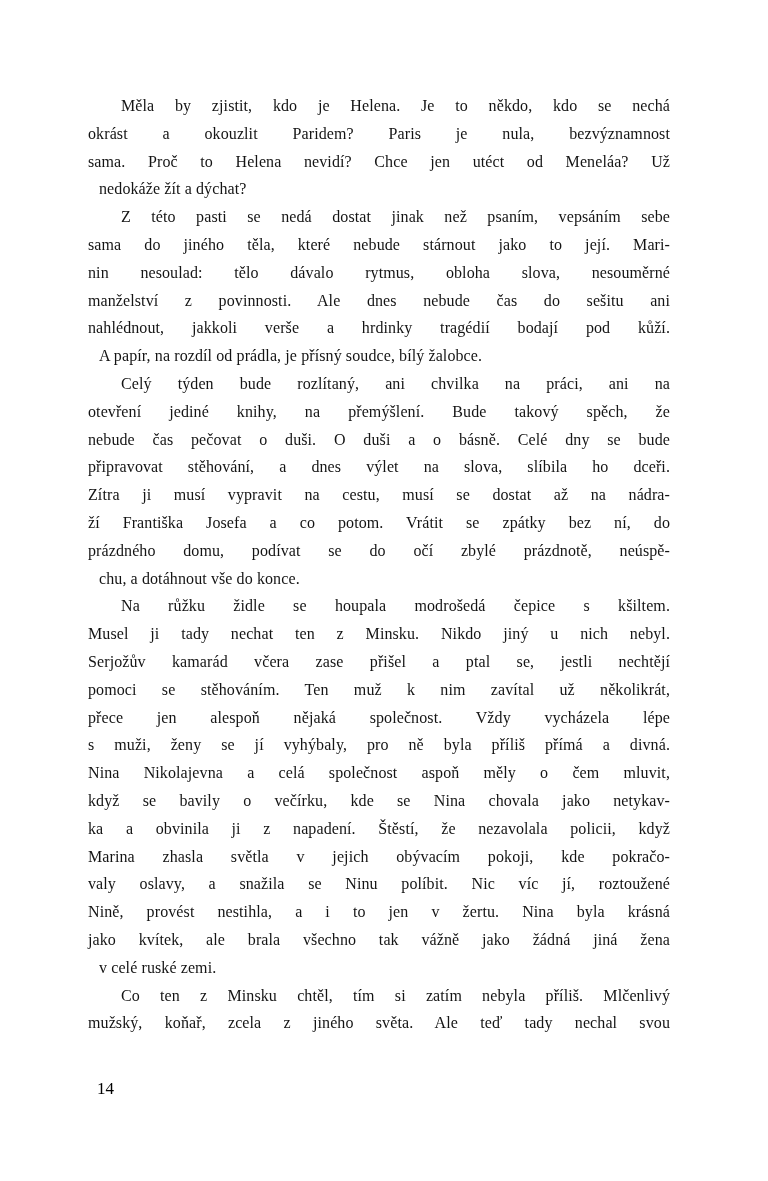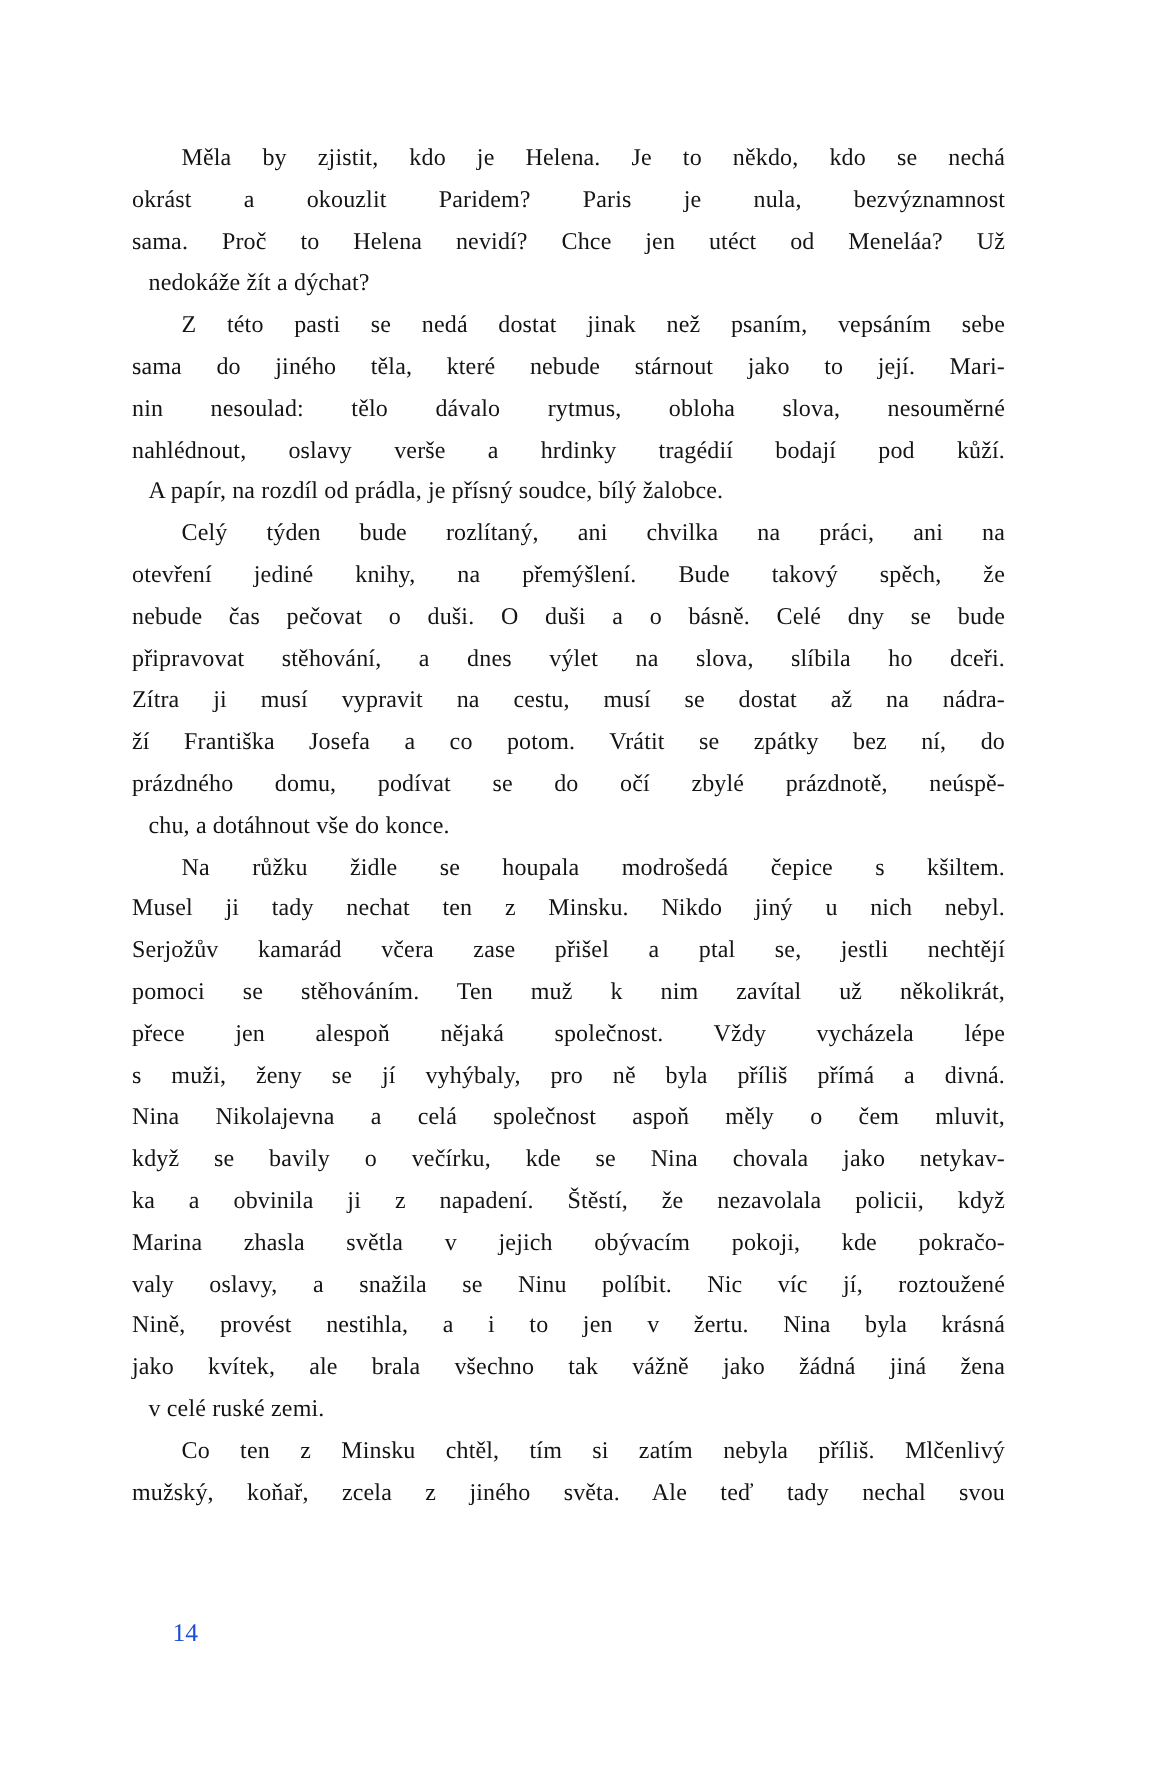--- a/index.html
+++ b/index.html
@@ -33,40 +33,41 @@
   }
   .line.last {
     text-align-last: left;
     margin-left: 11px;
   }
   .line.indent {
     text-indent: 33px;
   }
   .folio {
     position: absolute;
-    left: 115px;
+    left: 97px;
     top: 1078px;
     font-size: 17px;
     line-height: 22px;
-    color: #1d4ed8;
+    color: #000000;
   }
 </style>
 </head>
 <body>
 
 <div class="page">
   <div class="textblock">
       <div class="line indent">Měla by zjistit, kdo je Helena. Je to někdo, kdo se nechá</div>
       <div class="line">okrást a okouzlit Paridem? Paris je nula, bezvýznamnost</div>
       <div class="line">sama. Proč to Helena nevidí? Chce jen utéct od Meneláa? Už</div>
       <div class="line last">nedokáže žít a dýchat?</div>
       <div class="line indent">Z této pasti se nedá dostat jinak než psaním, vepsáním sebe</div>
       <div class="line">sama do jiného těla, které nebude stárnout jako to její. Mari-</div>
       <div class="line">nin nesoulad: tělo dávalo rytmus, obloha slova, nesouměrné</div>
-      <div class="line">nahlédnout, oslavy verše a hrdinky tragédií bodají pod kůží.</div>
+      <div class="line">manželství z povinnosti. Ale dnes nebude čas do sešitu ani</div>
+      <div class="line">nahlédnout, jakkoli verše a hrdinky tragédií bodají pod kůží.</div>
       <div class="line last">A papír, na rozdíl od prádla, je přísný soudce, bílý žalobce.</div>
       <div class="line indent">Celý týden bude rozlítaný, ani chvilka na práci, ani na</div>
       <div class="line">otevření jediné knihy, na přemýšlení. Bude takový spěch, že</div>
       <div class="line">nebude čas pečovat o duši. O duši a o básně. Celé dny se bude</div>
       <div class="line">připravovat stěhování, a dnes výlet na slova, slíbila ho dceři.</div>
       <div class="line">Zítra ji musí vypravit na cestu, musí se dostat až na nádra-</div>
       <div class="line">ží Františka Josefa a co potom. Vrátit se zpátky bez ní, do</div>
       <div class="line">prázdného domu, podívat se do očí zbylé prázdnotě, neúspě-</div>
       <div class="line last">chu, a dotáhnout vše do konce.</div>
       <div class="line indent">Na růžku židle se houpala modrošedá čepice s kšiltem.</div>

